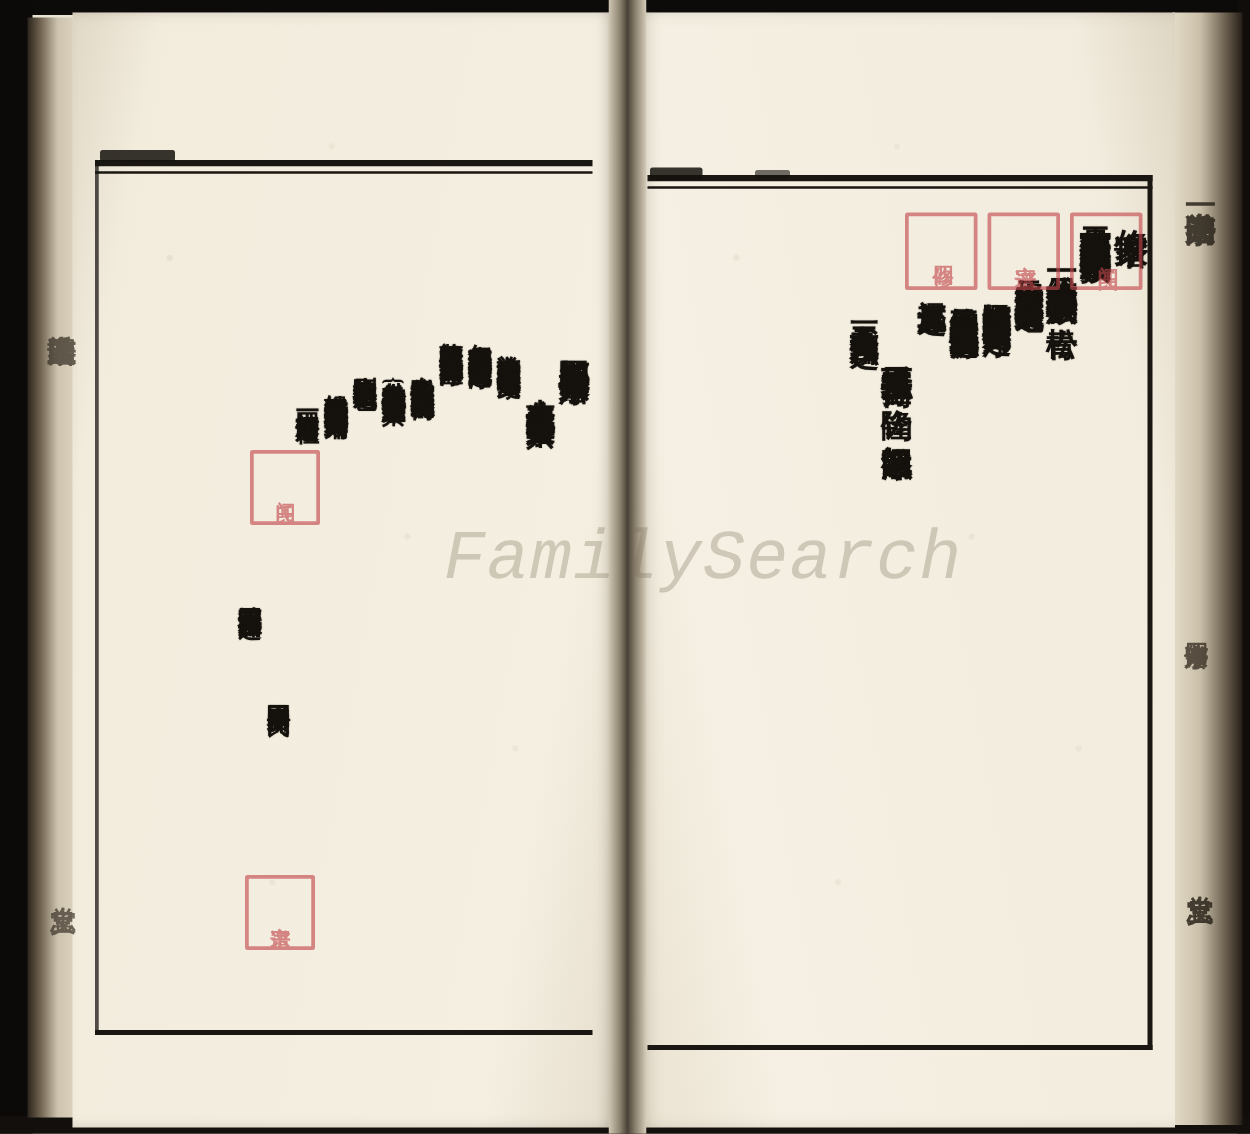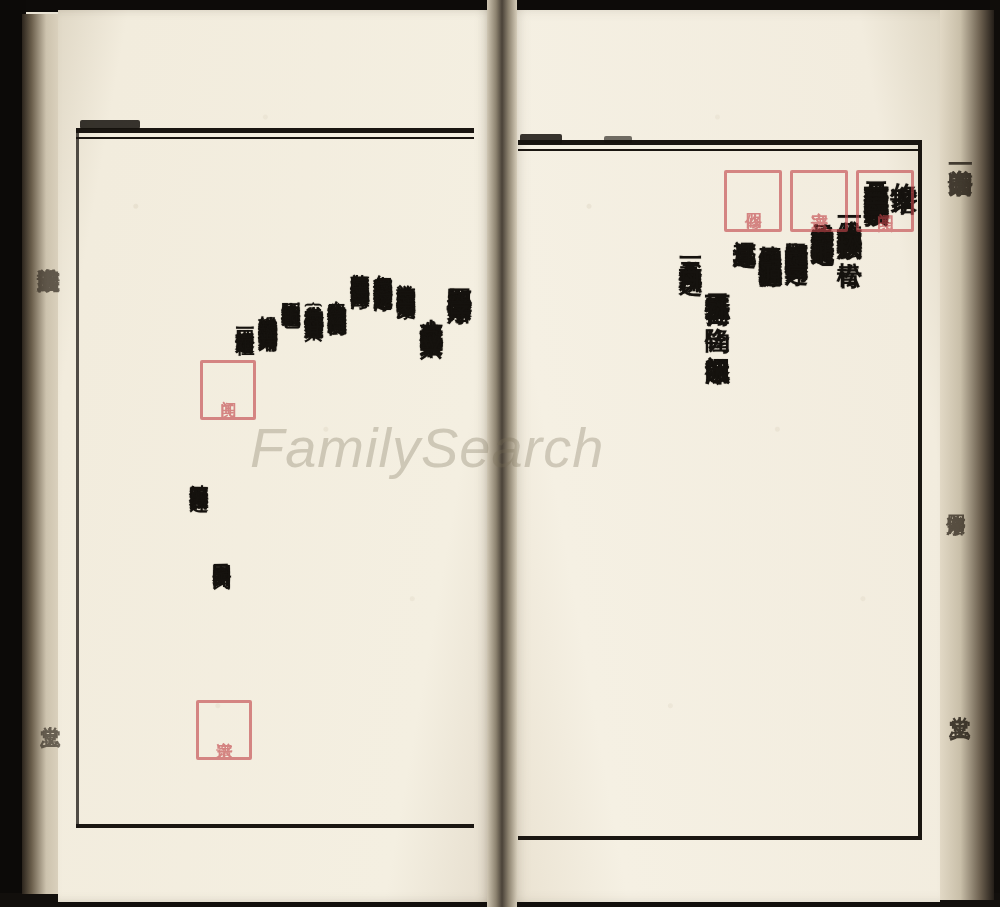--- a/index.html
+++ b/index.html
@@ -112,22 +112,22 @@
     align-content:center;
     justify-content:center;
     letter-spacing:2px;
     line-height:1.05;
     border-radius:2px;
   }
 
   
   .watermark{
     position:absolute;left:250px;top:415px;width:520px;
-    text-align:left;
-    font-family:Liberation Sans, sans-serif;
+    text-align:right;
+    font-family:Liberation Mono, monospace;
     font-size:56px;font-style:italic;
     color:rgba(120,108,86,.30);
     letter-spacing:1px;
     pointer-events:none;user-select:none;
   }
 
   
   .smudge{position:absolute;background:#15120d;opacity:.85;border-radius:2px;}
 </style>
 </head>

